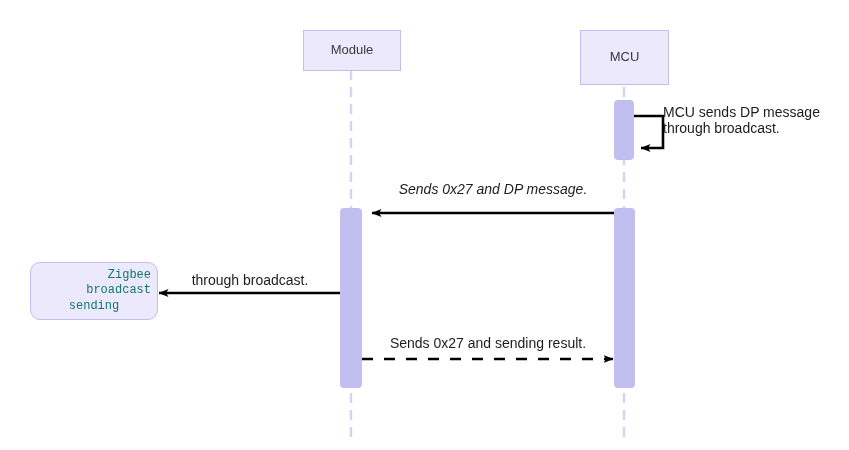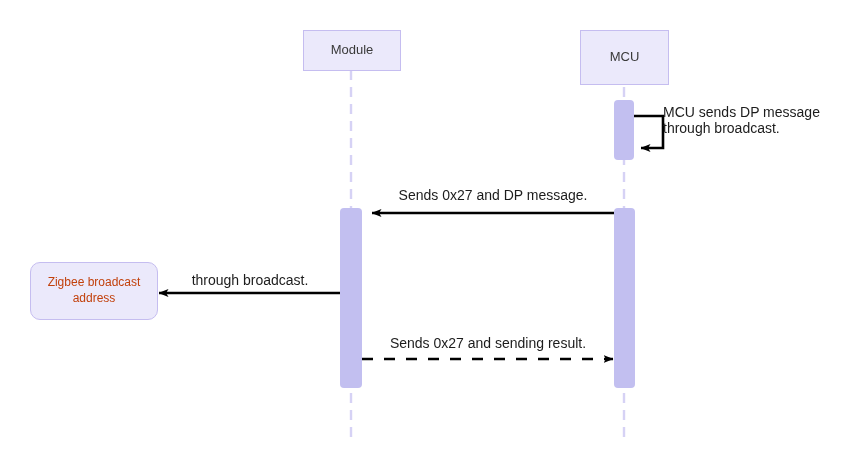--- a/index.html
+++ b/index.html
@@ -43,23 +43,24 @@
   .node-box.rounded {
     border-radius: 10px;
   }
   .actor-label {
     display: block;
     white-space: nowrap;
   }
   .zigbee-label {
     display: block;
     font-size: 12px;
-    color: #c2410c;
+    color: #0f766e;
     line-height: 1.3;
     padding: 0 6px;
+    font-family: Liberation Mono, monospace;
   }
   .msg-label {
     position: absolute;
     font-size: 14px;
     color: #1c1c1c;
     line-height: 1.3;
     white-space: pre-line;
   }
   .msg-label.center {
     text-align: center;
@@ -102,25 +103,25 @@
   <div class="node-box" style="left:303px; top:30px; width:98px; height:41px;">
     <span class="actor-label">Module</span>
   </div>
 
   <div class="node-box" style="left:580px; top:30px; width:89px; height:55px;">
     <span class="actor-label">MCU</span>
   </div>
 
   <div class="node-box rounded" style="left:30px; top:262px; width:128px; height:58px; flex-direction:column;">
     <span class="zigbee-label">Zigbee broadcast</span>
-    <span class="zigbee-label">address</span>
+    <span class="zigbee-label">sending</span>
   </div>
 
   <div class="msg-label left" style="left:663px; top:103px; width:180px;">MCU sends DP message</div>
   <div class="msg-label left" style="left:663px; top:119px; width:180px;">through broadcast.</div>
 
-  <div class="msg-label center" style="left:368px; top:186px; width:250px;">Sends 0x27 and DP message.</div>
+  <div class="msg-label center" style="left:368px; top:180px; width:250px;font-style:italic;">Sends 0x27 and DP message.</div>
 
   <div class="msg-label center" style="left:160px; top:271px; width:180px;">through broadcast.</div>
 
   <div class="msg-label center" style="left:363px; top:334px; width:250px;">Sends 0x27 and sending result.</div>
 
 </div>
 
 </body></html>

